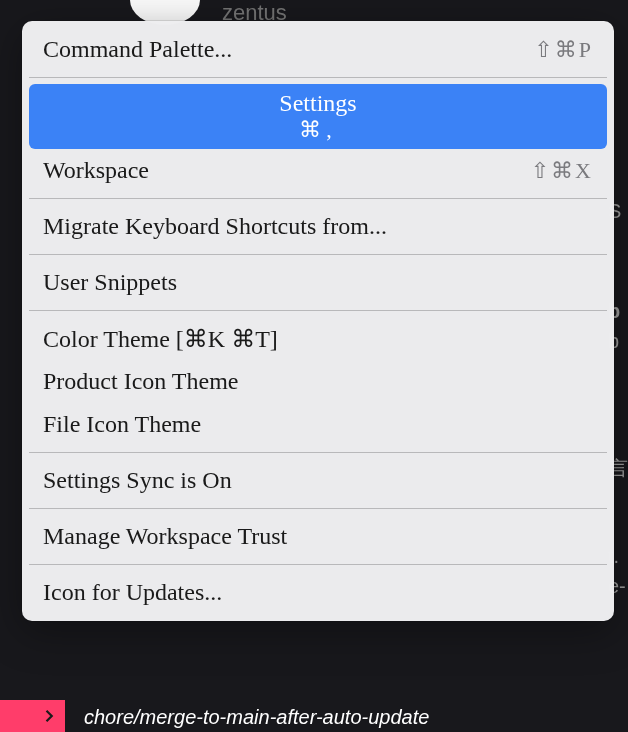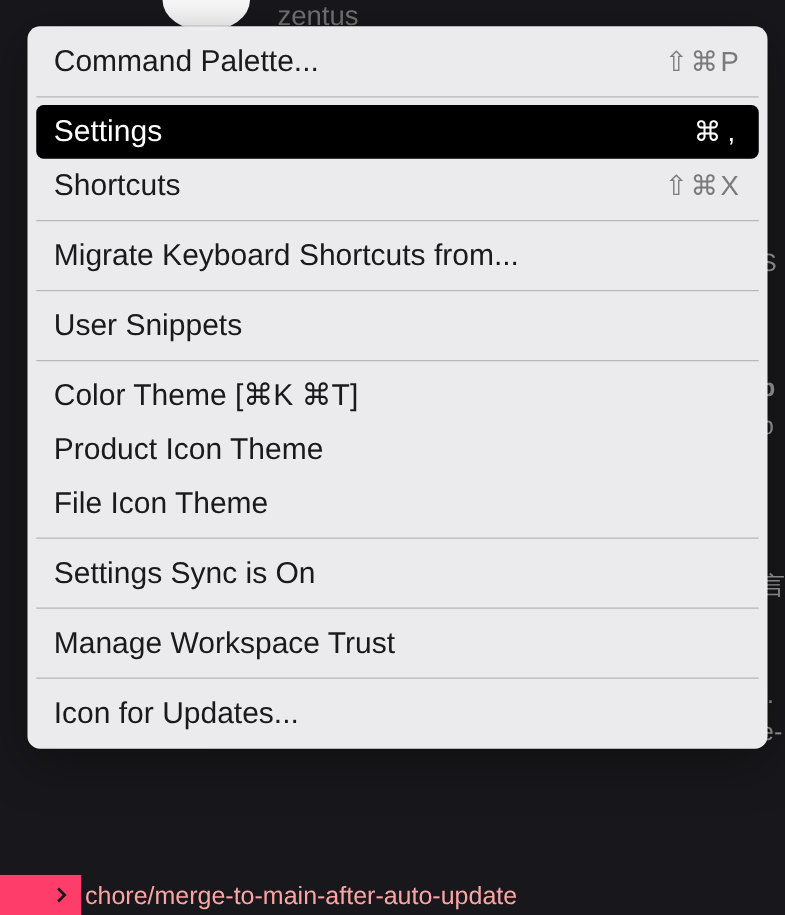--- a/index.html
+++ b/index.html
@@ -42,24 +42,25 @@
       background: #ff3d6a;
       display: flex;
       align-items: center;
       justify-content: flex-end;
       padding-right: 8px;
     }
     .backdrop-status svg { width: 14px; height: 14px; }
     .backdrop-bottom-text {
       position: absolute;
       bottom: 3px;
-      left: 68px;
-      color: #fca5a5;
+      left: 84px;
+      color: #ffffff;
       font-size: 20px;
       white-space: nowrap;
+      font-style: italic;
     }
     .backdrop-right {
       position: absolute;
       right: 0;
       top: 0;
       bottom: 0;
       width: 20px;
       color: #999;
     }
     .backdrop-right span {
@@ -80,24 +81,26 @@
     .menu-item {
       display: flex;
       align-items: center;
       justify-content: space-between;
       padding: 6px 14px;
       border-radius: 6px;
       font-size: 24px;
       color: #1a1a1a;
       cursor: default;
       min-height: 43px;
+      font-family: Liberation Serif, serif;
     }
     .menu-item.selected {
-      background: #000000;
+      background: #3b82f6;
       color: #ffffff;
+      flex-direction: column;
     }
     .menu-item.selected .shortcut { color: #ffffff; }
     .shortcut {
       color: #7a7a7e;
       font-size: 22px;
       letter-spacing: 2px;
       display: flex;
       align-items: center;
       gap: 0px;
     }
@@ -144,21 +147,21 @@
   <div class="separator"></div>
 
   <div class="menu-item selected">
     <span>Settings</span>
     <span class="shortcut">
       ⌘<span class="comma">,</span>
     </span>
   </div>
 
   <div class="menu-item">
-    <span>Shortcuts</span>
+    <span>Workspace</span>
     <span class="shortcut">⇧⌘X</span>
   </div>
 
   <div class="separator"></div>
 
 
   <div class="menu-item">
     <span>Migrate Keyboard Shortcuts from...</span>
   </div>
 

